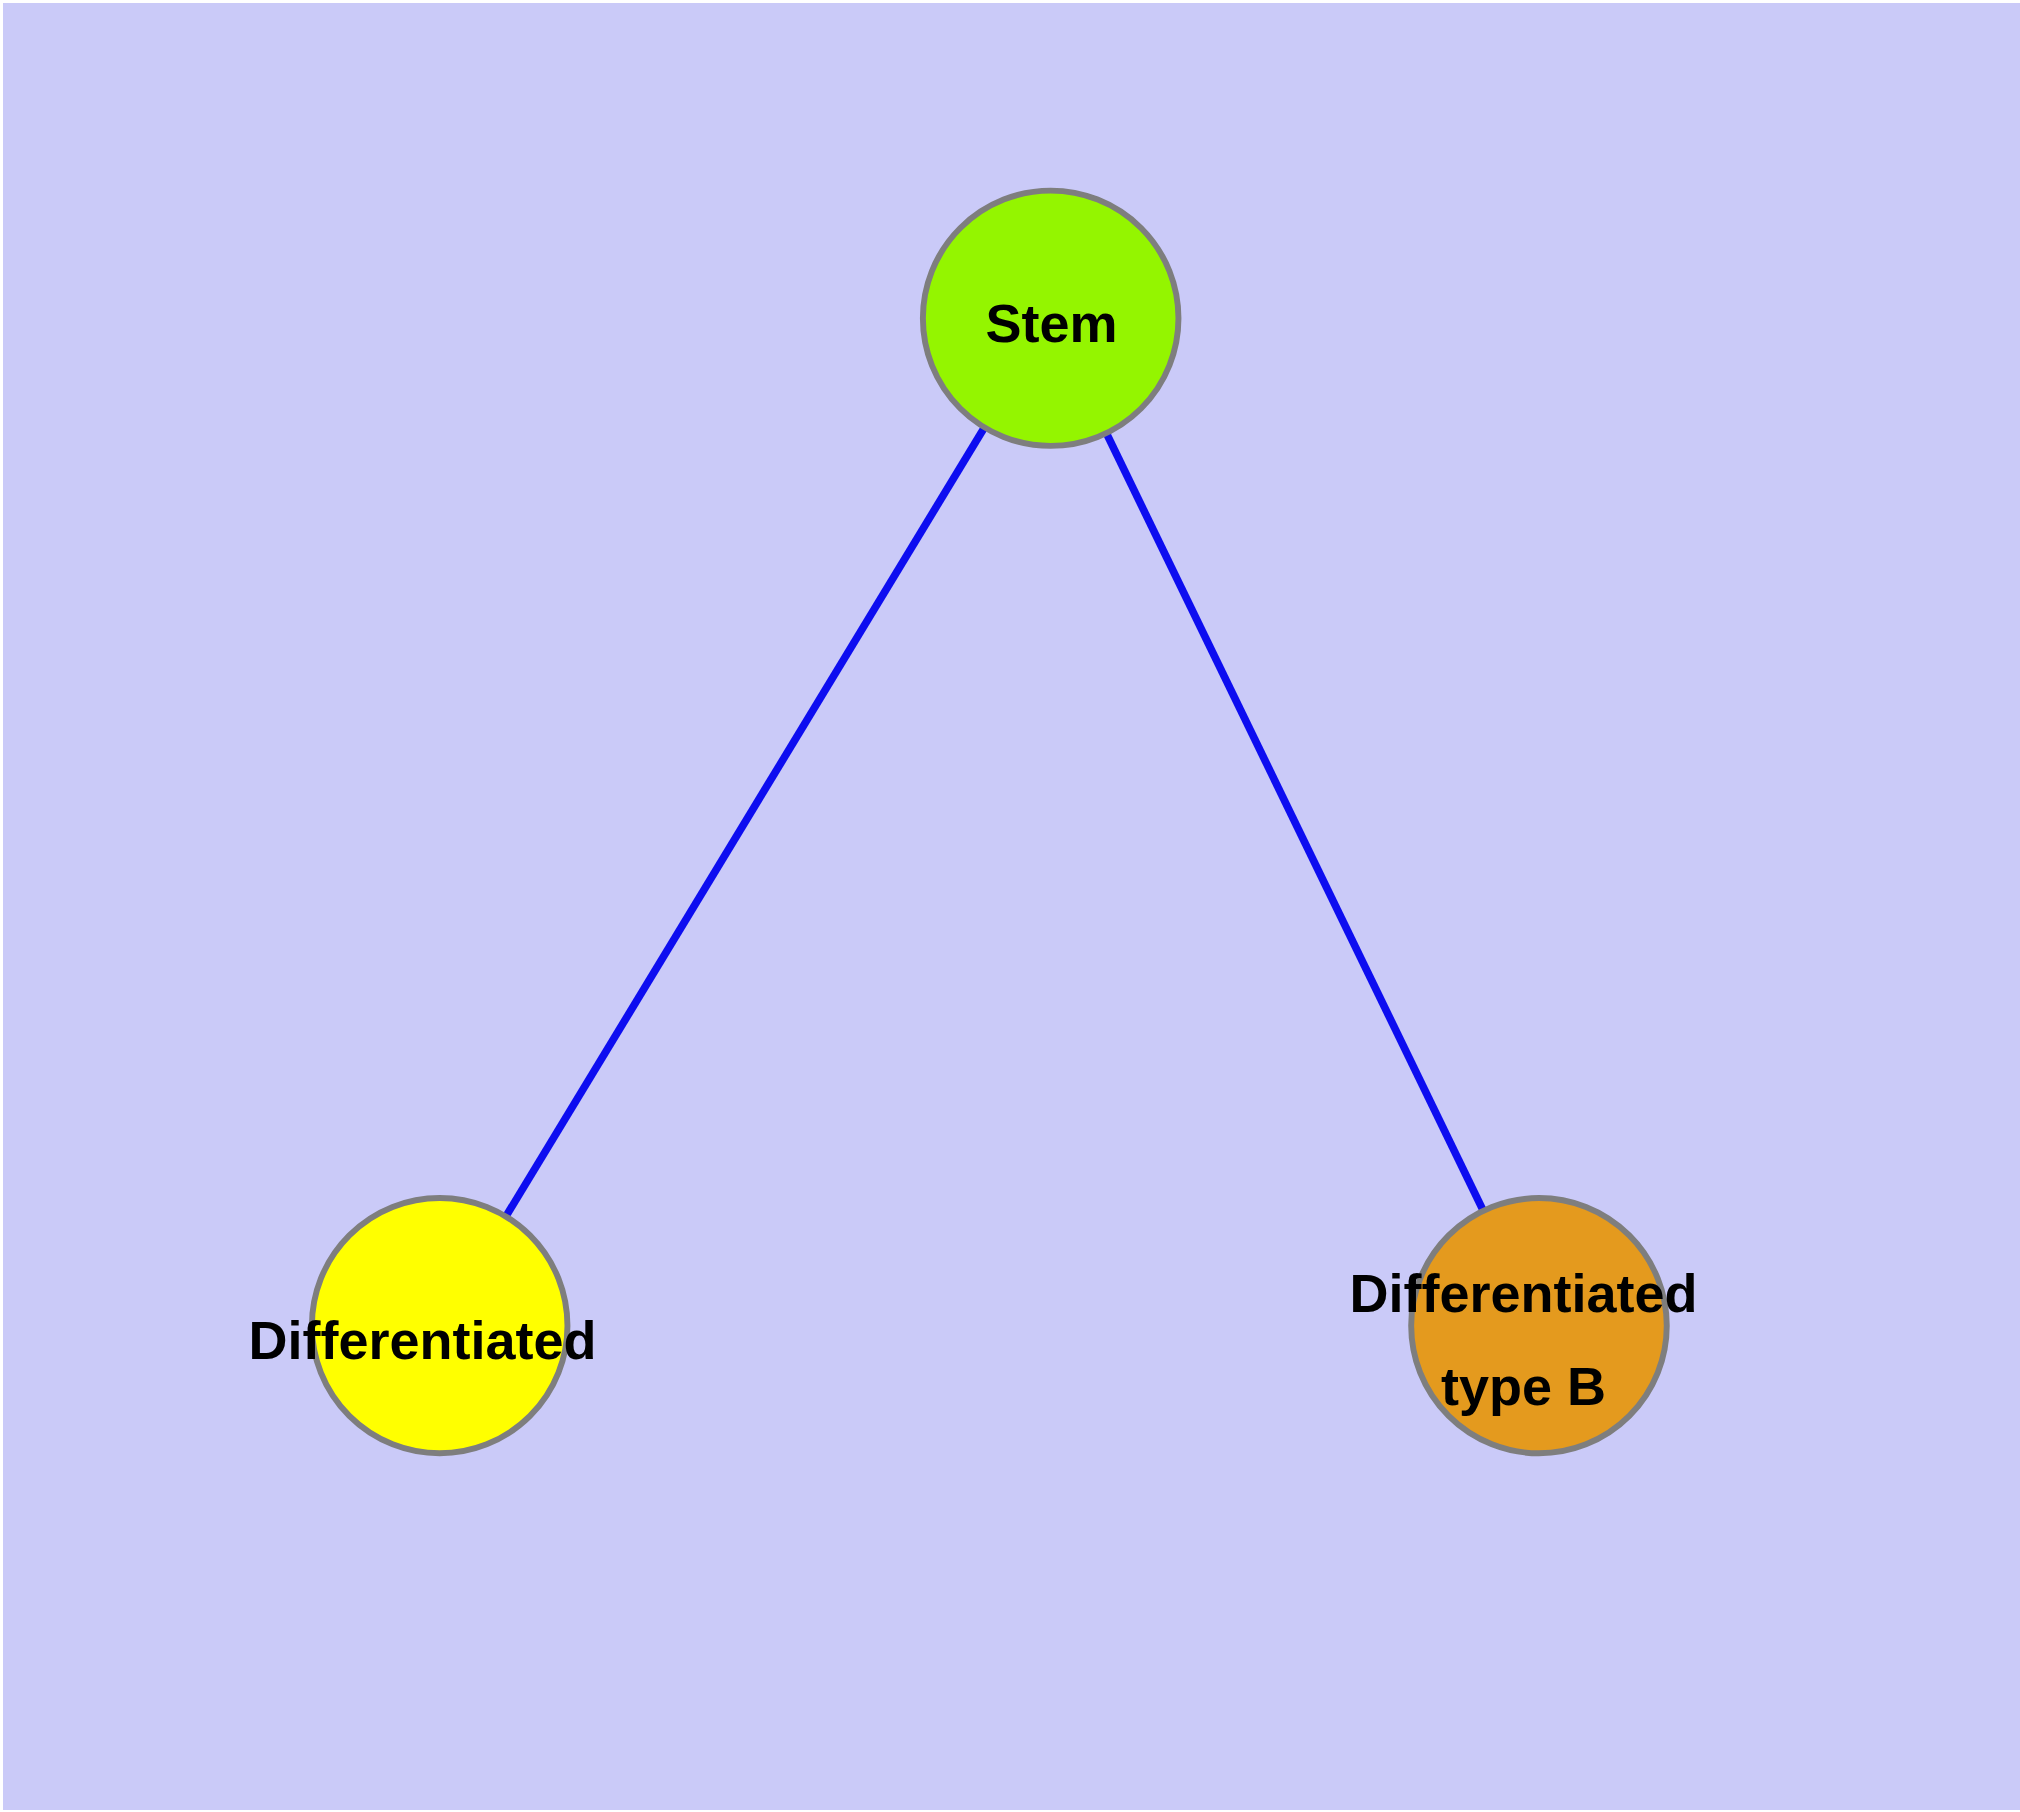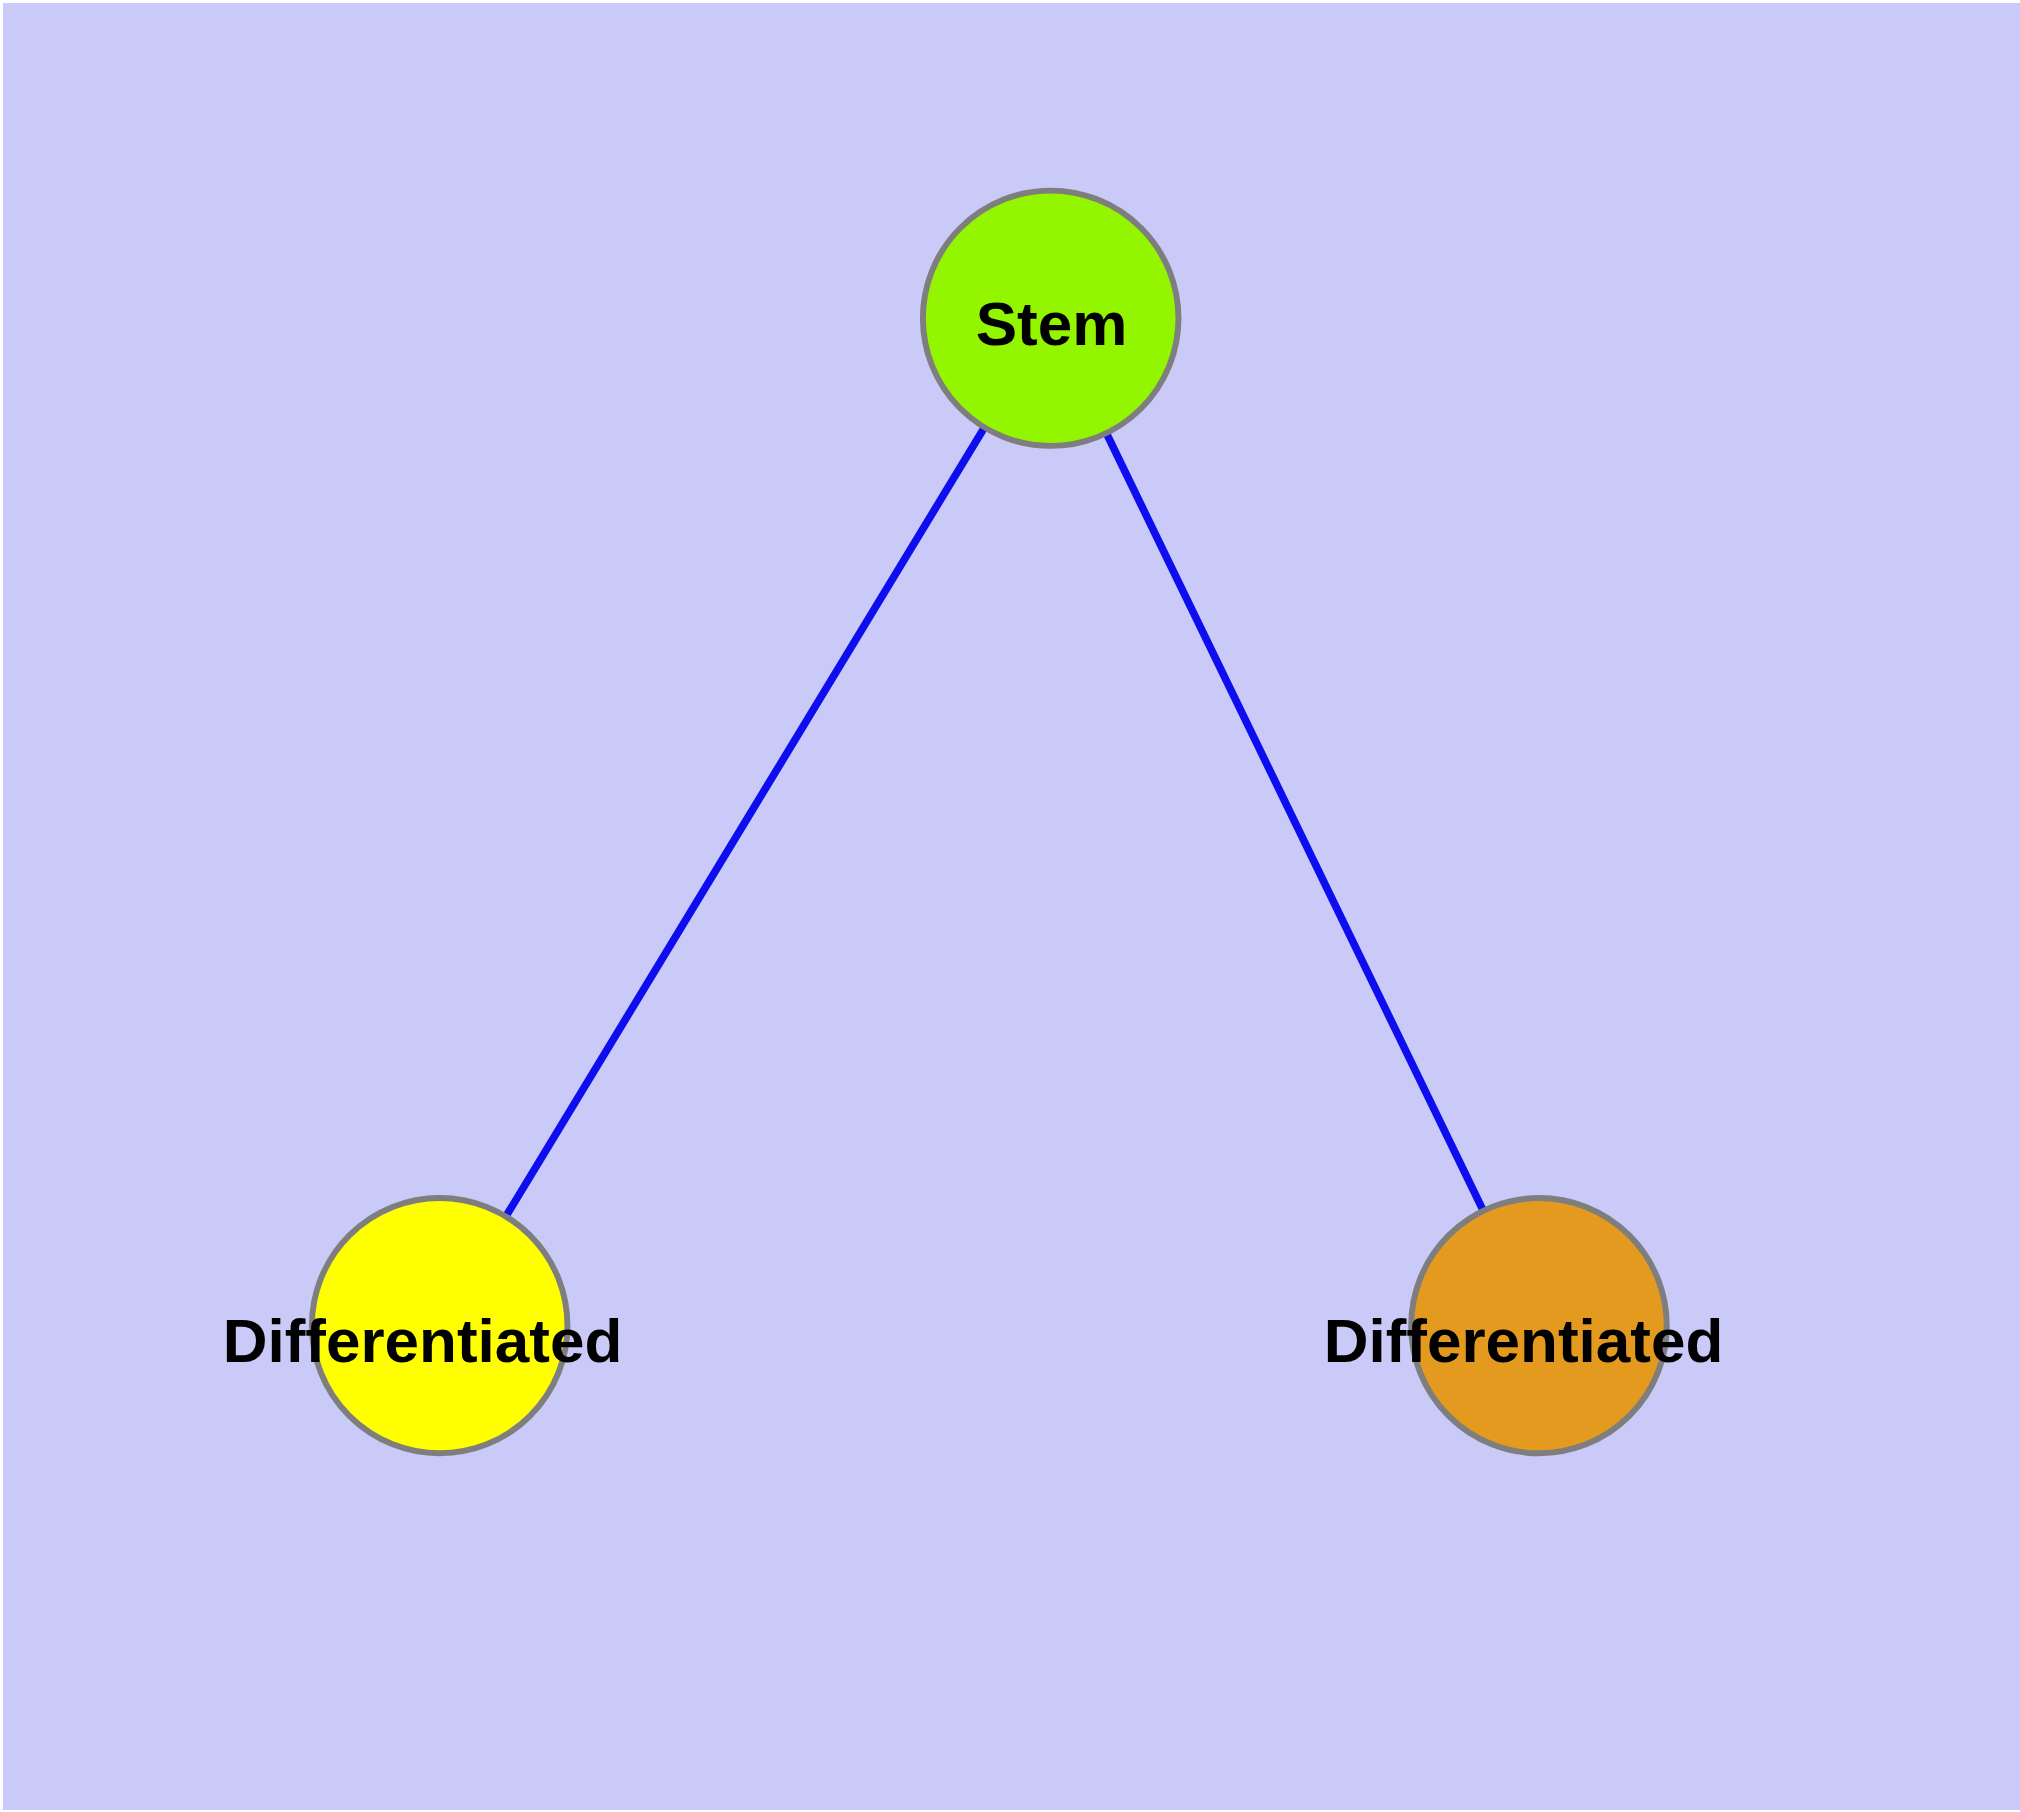--- a/index.html
+++ b/index.html
@@ -23,21 +23,21 @@
     width: 100%;
     height: 100%;
   }
   .node-label {
     position: absolute;
     transform: translate(-50%, -50%);
     text-align: center;
     white-space: nowrap;
     font-family: "Liberation Sans", sans-serif;
     font-weight: bold;
-    font-size: 62px;
+    font-size: 54px;
     line-height: 93px;
     color: #000000;
   }
   .label-stem   { left: 1049px; top: 320px;  }
   .label-diff-a { left: 420px;  top: 1337px; }
   .label-diff-b { left: 1521px; top: 1337px; }
   .label-line { display: block; }
 </style>
 </head>
 <body>
@@ -62,16 +62,17 @@
   <div class="node-label label-stem">
     <span class="label-line">Stem</span>
   </div>
 
   <div class="node-label label-diff-a">
     <span class="label-line">Differentiated</span>
   </div>
 
   <div class="node-label label-diff-b">
     <span class="label-line">Differentiated</span>
+    <span class="label-line">type B</span>
   </div>
 
 </div>
 
 
 </body></html>

